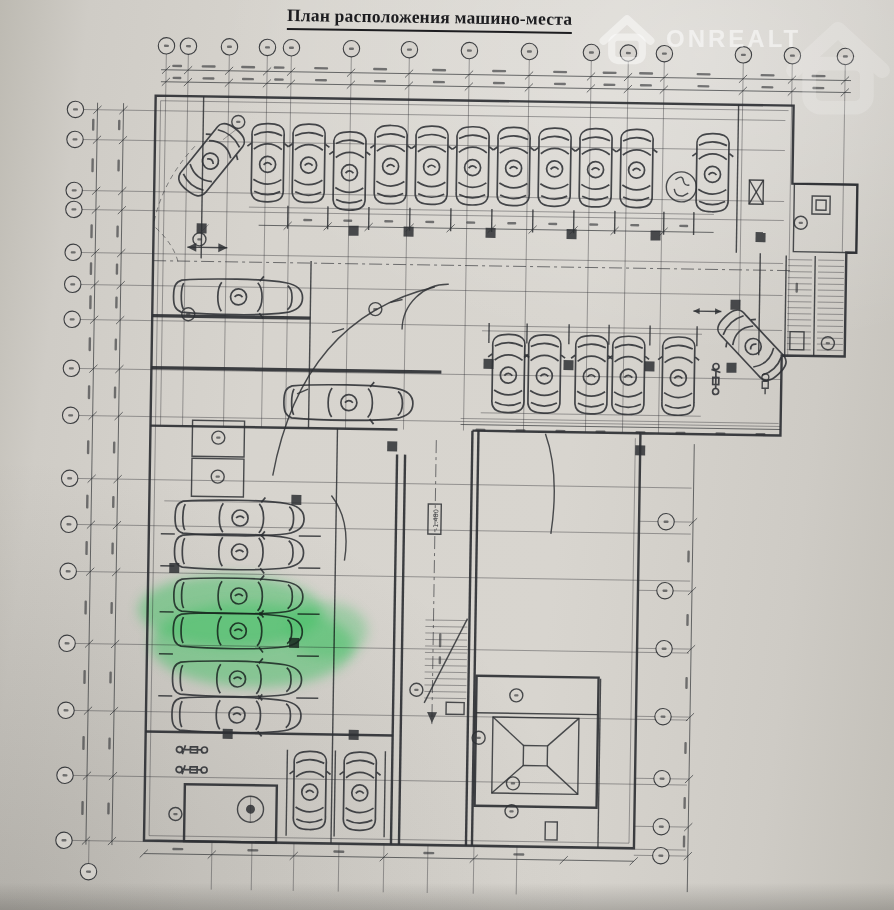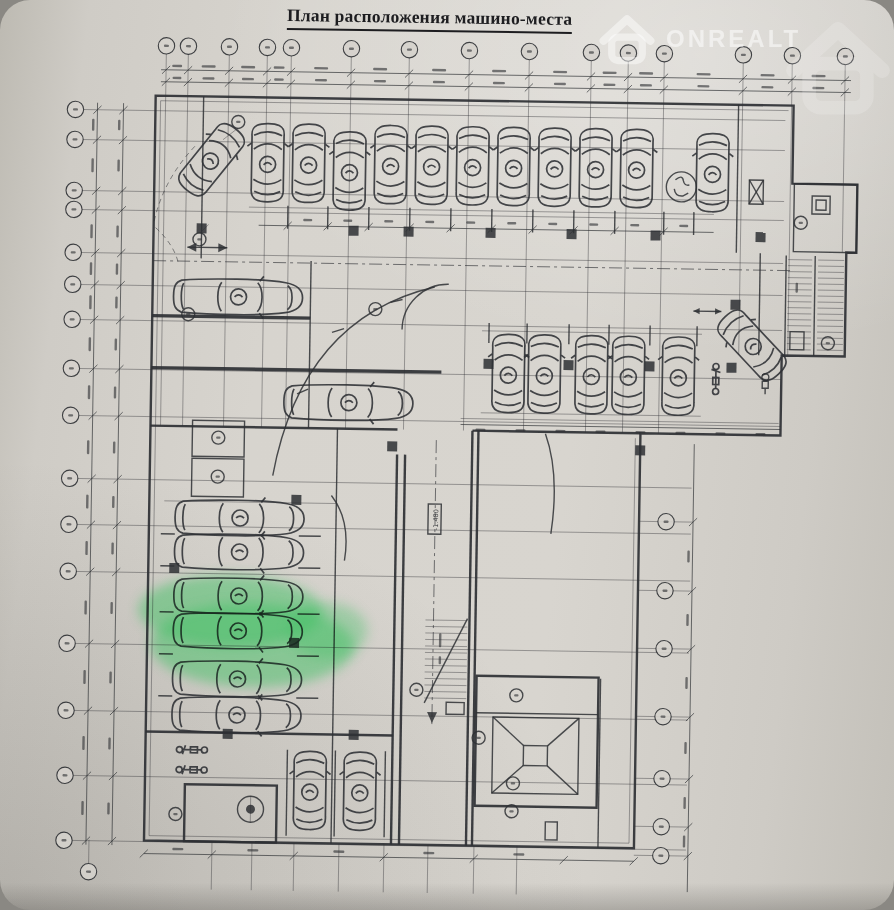--- a/index.html
+++ b/index.html
@@ -4,21 +4,20 @@
 <style>
   html,body{margin:0;padding:0;background:#8a8883;}
   .photo{
     position:relative;width:894px;height:910px;overflow:hidden;
     font-family:"Liberation Sans",sans-serif;
     background:
       linear-gradient(to top, rgba(52,50,46,.25) 0, rgba(52,50,46,0) 3%),
       radial-gradient(90% 55% at 78% 6%, rgba(255,255,255,.30), rgba(255,255,255,0) 60%),
       radial-gradient(120% 90% at 0% 100%, rgba(60,58,52,.20), rgba(60,58,52,0) 55%),
       linear-gradient(97deg,#bdbab2 0%,#cfccc6 9%,#d7d4ce 30%,#d8d5cf 62%,#cecbc5 86%,#c3c0b9 100%);
-    border-radius: 30px;
   }
   .title{
     position:absolute;left:287px;top:7px;z-index:5;
     font-family:"Liberation Serif",serif;font-weight:bold;font-size:17.5px;
     color:#1d1d20;letter-spacing:.2px;border-bottom:2px solid #1d1d20;
     padding-bottom:2px;transform:rotate(0.8deg);white-space:nowrap;
   }
   .watermark{
     position:absolute;left:598px;top:12px;z-index:6;display:flex;align-items:center;gap:10px;
     pointer-events:none;

